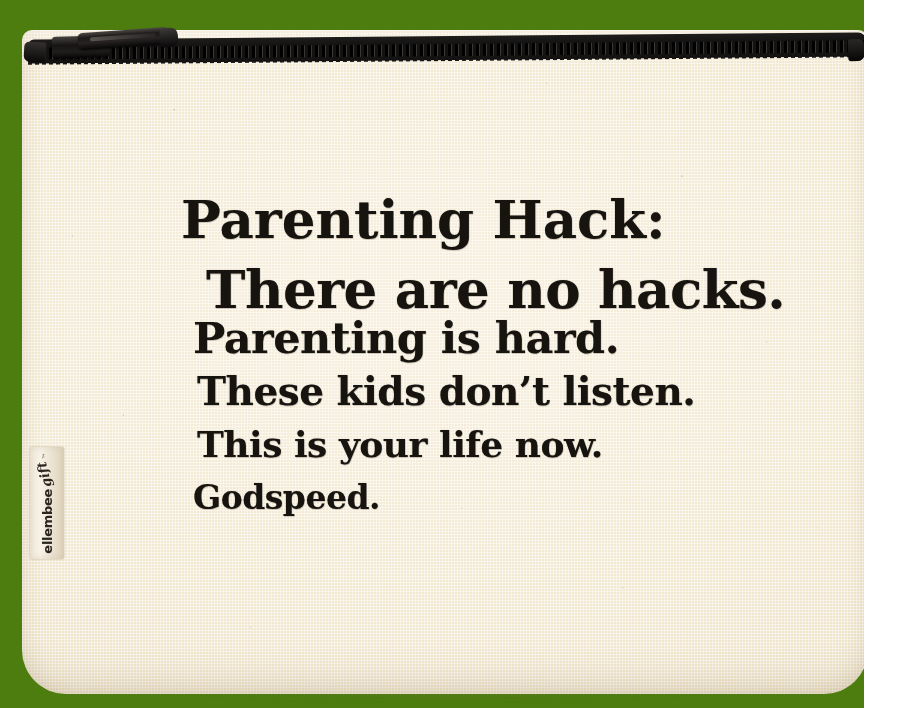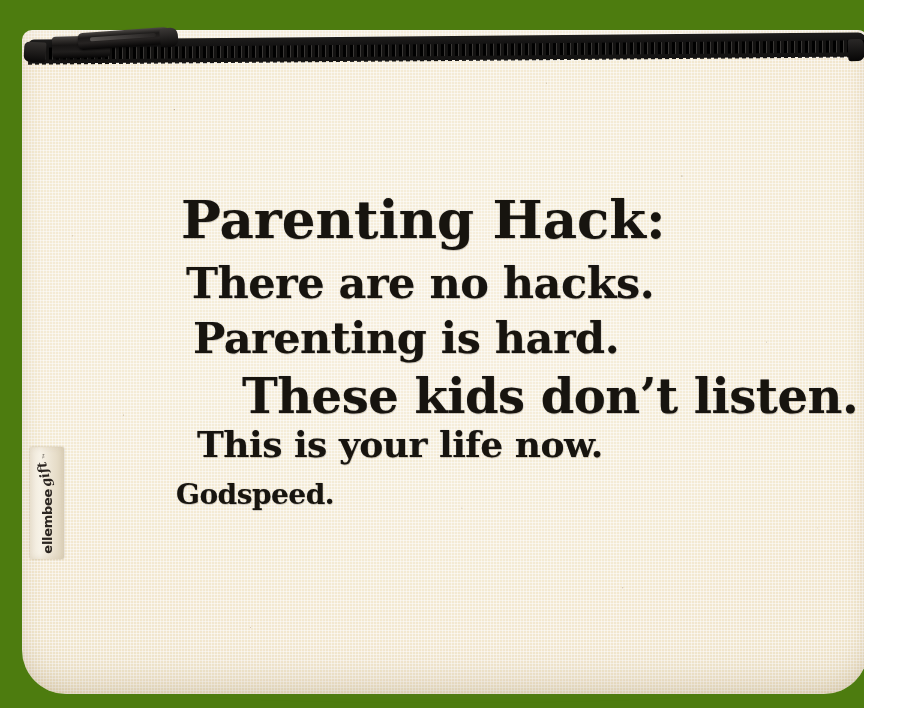--- a/index.html
+++ b/index.html
@@ -210,25 +210,25 @@
     text-shadow:
       0 0 1px rgba(23,20,15,.35),
       0.5px 0.5px 0 rgba(60,50,38,.18);
   }
   .line-title {
     left: 181px;
     top: 188px;
     font-size: 53px;
     letter-spacing: 0px;
   }
-  .line-1 { left: 186px; top: 258px; font-size: 43px; }
+  .line-1 { left: 206px; top: 258px; font-size: 53px; }
   .line-2 { left: 193px; top: 313px; font-size: 43px; }
-  .line-3 { left: 197px; top: 368px; font-size: 48px; margin-left: 45px; }
+  .line-3 { left: 197px; top: 368px; font-size: 39px; }
   .line-4 { left: 197px; top: 423px; font-size: 36px; }
-  .line-5 { left: 176px; top: 478px; font-size: 28px; }
+  .line-5 { left: 193px; top: 478px; font-size: 33px; }
 
   
   .brand-tag {
     position: absolute;
     left: 8px;
     top: 417px;
     width: 34px;
     height: 112px;
     background: linear-gradient(90deg,#efe8da 0%,#f7f2e7 30%,#e9e0cd 70%,#ded3bc 100%);
     border-radius: 2px;

